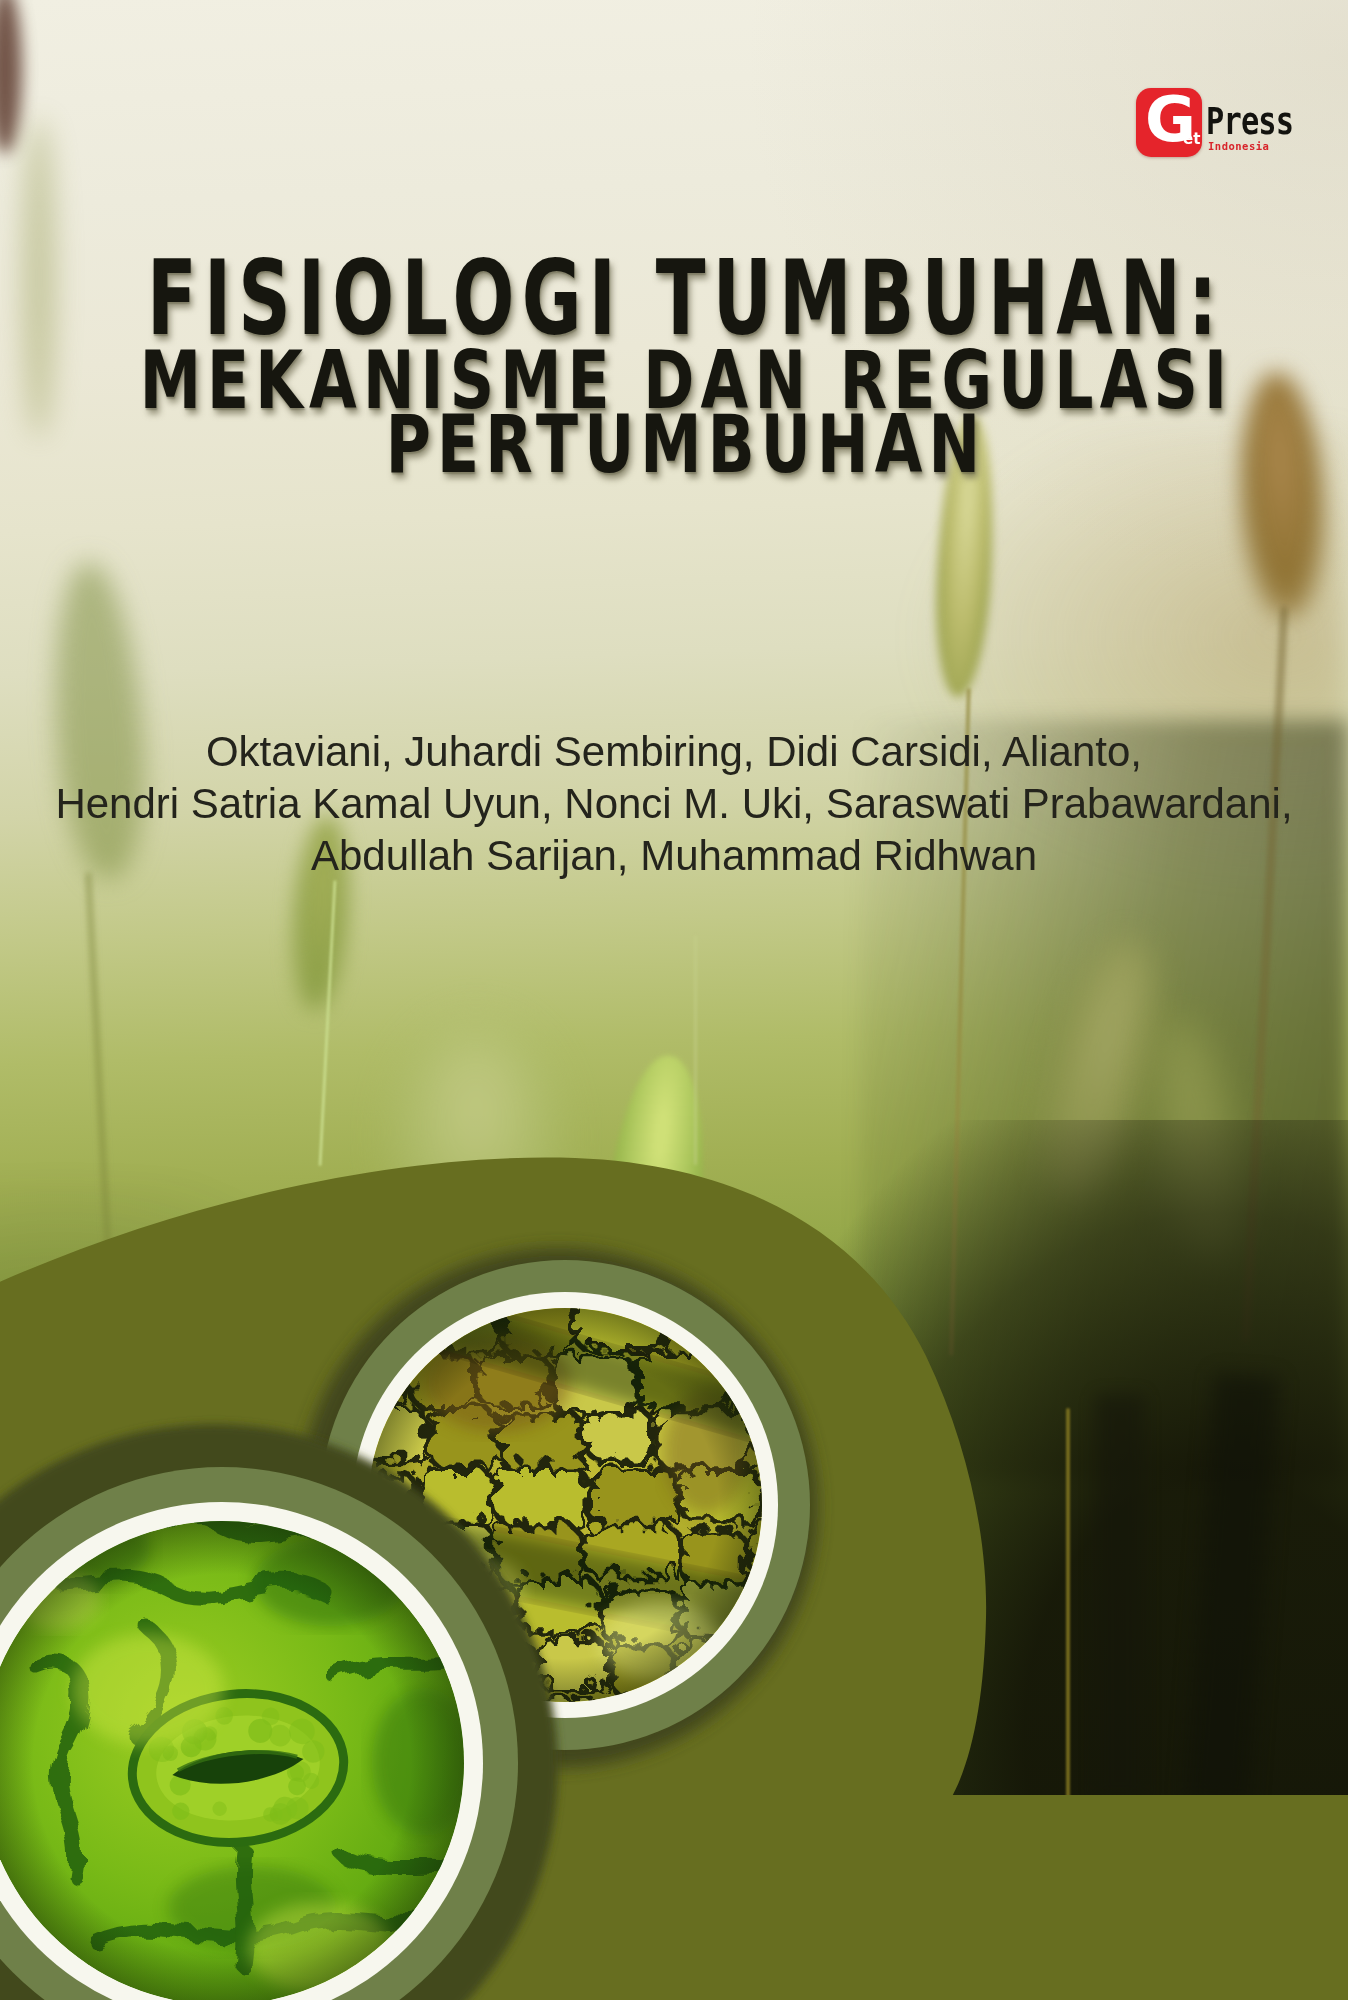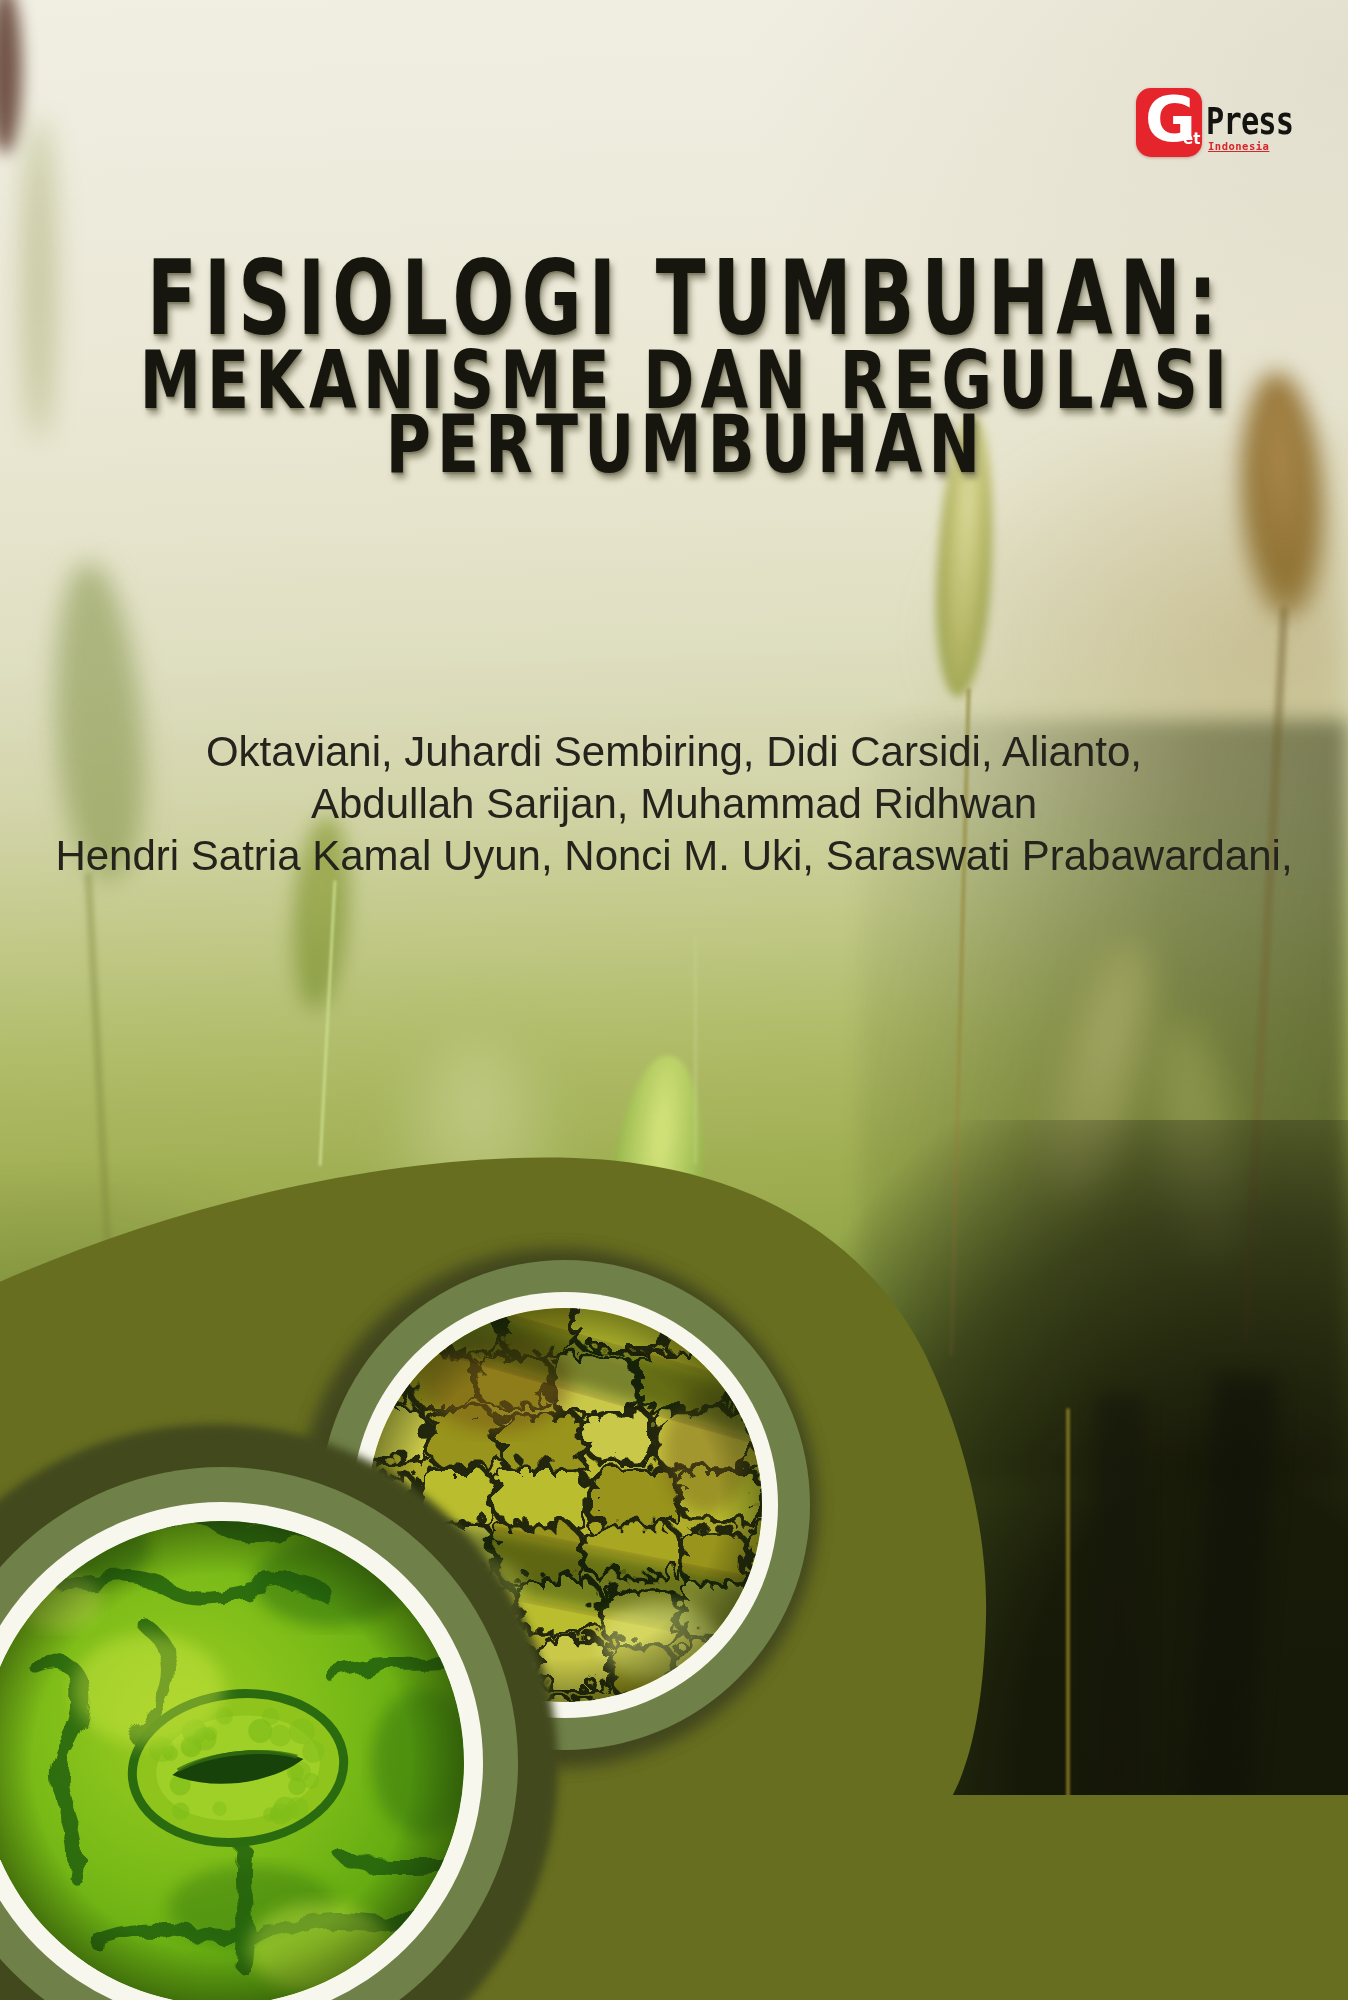--- a/index.html
+++ b/index.html
@@ -44,21 +44,21 @@
   .logo{left:1130px;top:84px;width:212px;height:80px;}
   .logo-g-box{position:absolute;left:6px;top:4px;width:66px;height:69px;background:#e5242b;
     border-radius:15px;box-shadow:0 1px 3px rgba(120,40,30,.35);}
   .logo-g{position:absolute;left:9px;top:-4px;color:#fff;font-family:"DejaVu Sans",sans-serif;
     font-weight:bold;font-size:62px;line-height:72px;}
   .logo-et{position:absolute;left:39px;top:42px;color:#fff;font-family:"DejaVu Sans",sans-serif;
     font-weight:bold;font-size:15px;margin-left:8px;}
   .logo-press{position:absolute;left:76px;top:16px;color:#13130f;font-family:"DejaVu Sans Mono",monospace;
     font-weight:bold;font-size:37px;transform:scaleX(.82);transform-origin:left center;letter-spacing:-1px;}
   .logo-country{position:absolute;left:78px;top:56px;color:#d8242b;font-family:"DejaVu Sans Mono",monospace;
-    font-weight:bold;font-size:10.5px;letter-spacing:.5px;text-decoration:underline;}
+    font-weight:bold;font-size:10.5px;letter-spacing:.5px;}
   .art-svg{left:0;top:0;}
 </style>
 </head>
 <body>
 
 <div class="cover">
 
   <div class="abs shade shade-topright"></div>
   <div class="abs shade shade-right-warm"></div>
   <div class="abs shade shade-right-dark"></div>
@@ -280,22 +280,22 @@
   </svg>
 
   <div class="abs title-block">
     <div class="title-line title-l1">FISIOLOGI TUMBUHAN:</div>
     <div class="title-line title-l2">MEKANISME DAN REGULASI</div>
     <div class="title-line title-l3">PERTUMBUHAN</div>
   </div>
 
   <div class="abs authors-block">
     <div class="author-line">Oktaviani, Juhardi Sembiring, Didi Carsidi, Alianto,</div>
+    <div class="author-line">Hendri Satria Kamal Uyun, Nonci M. Uki, Saraswati Prabawardani,</div>
     <div class="author-line">Abdullah Sarijan, Muhammad Ridhwan</div>
-    <div class="author-line">Hendri Satria Kamal Uyun, Nonci M. Uki, Saraswati Prabawardani,</div>
   </div>
 
   <div class="abs logo">
     <div class="logo-g-box">
       <div class="logo-g">G</div>
       <div class="logo-et">et</div>
     </div>
     <div class="logo-press">Press</div>
     <div class="logo-country">Indonesia</div>
   </div>

